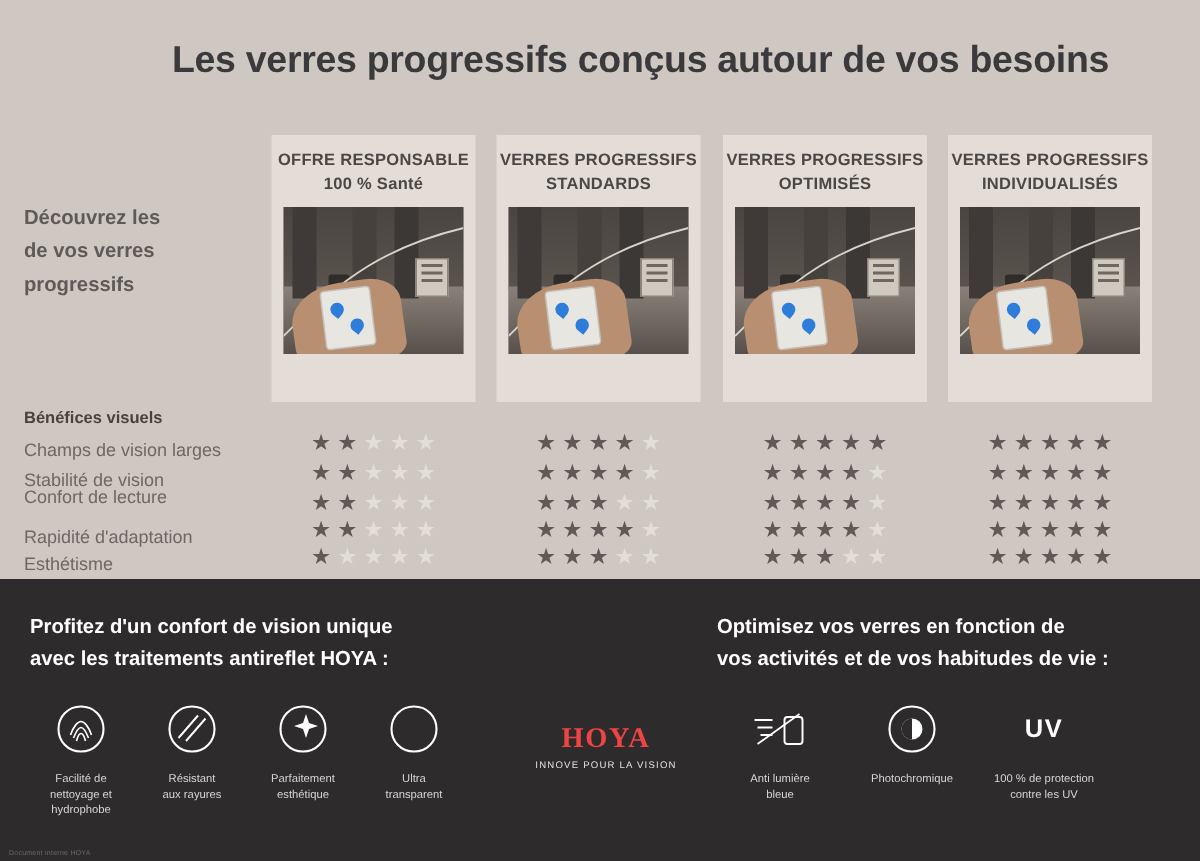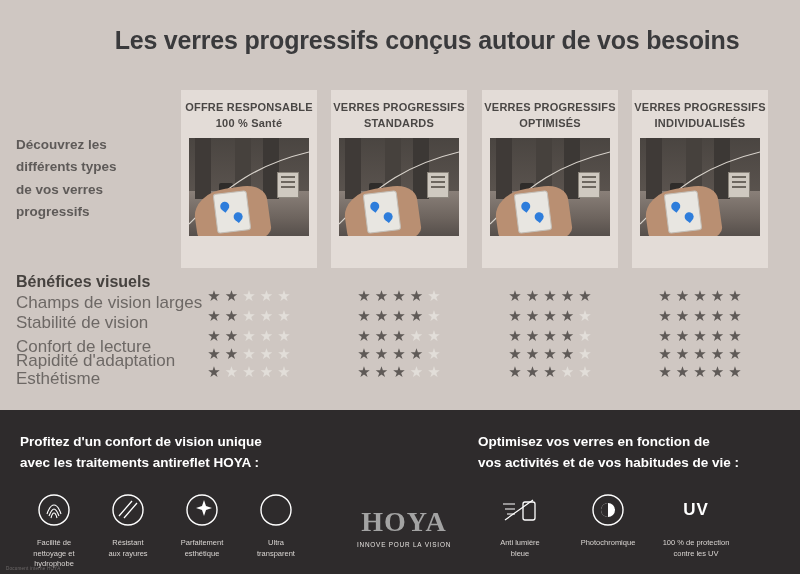--- a/index.html
+++ b/index.html
@@ -114,40 +114,40 @@
   }
   .s-phone .pin.a { left: 5px; top: 8px; }
   .s-phone .pin.b { left: 17px; top: 20px; }
   .s-line {
     position: absolute; left: 0; top: 0; width: 100%; height: 100%;
   }
 
   
   .benefits-title {
     position: absolute; left: 16px; top: 273px;
-    font-size: 16px; font-weight: bold; color: #46423f;
+    font-size: 11px; font-weight: bold; color: #46423f;
   }
   .benefit-label {
     position: absolute; left: 16px;
-    font-size: 17px; color: #6d6865;
+    font-size: 12px; color: #6d6865;
     white-space: nowrap;
   }
   .stars {
     position: absolute;
     width: 136px;
     display: flex;
     justify-content: center;
     gap: 4px;
   }
   .star { font-size: 15px; line-height: 15px; color: #5f5a57; }
   .star.off { color: #e2ded9; }
 
   
   .band {
-    position: absolute; left: 0; bottom: 0; width: 800px; height: 164px;
+    position: absolute; left: 0; bottom: 0; width: 800px; height: 188px;
     background: #2e2b2c;
     color: #ffffff;
   }
   .band-h {
     position: absolute;
     font-size: 13.5px; font-weight: bold; line-height: 1.55;
     color: #ffffff;
   }
   .band-h.left { left: 20px; top: 22px; width: 330px; }
   .band-h.right { left: 478px; top: 22px; width: 300px; }
@@ -163,41 +163,40 @@
   .icon-item .cap {
     margin-top: 6px;
     font-size: 7.5px; line-height: 1.4; color: #d9d5d2;
   }
 
   
   .logo {
     position: absolute; left: 348px; top: 96px; width: 112px; text-align: center;
   }
   .logo .word {
-    font-size: 28px; font-weight: bold; letter-spacing: 1px; color: #a3a3a3;
+    font-size: 19px; font-weight: bold; letter-spacing: 1px; color: #ef4444;
     font-family: "Liberation Serif", serif;
   }
   .logo .tag {
     font-size: 6.4px; letter-spacing: 0.8px; color: #e3e0dd; margin-top: 3px;
   }
   .legal {
     position: absolute; left: 6px; bottom: 3px;
     font-size: 4.6px; color: #6e6a6a; letter-spacing: 0.2px;
   }
 </style>
 </head>
 <body>
 
 <div class="page">
 
   <div class="title">Les verres progressifs conçus autour de vos besoins</div>
 
   <div class="intro">
     <div>Découvrez les</div>
-    <div>différents types</div>
     <div>de vos verres progressifs</div>
   </div>
 
   <div class="col c0">
     <div class="col-head">
       <div>OFFRE RESPONSABLE</div>
       <div>100 % Santé</div>
     </div>
     <div class="col-img">
       <div class="scene">
@@ -315,21 +314,21 @@
             <span class="pin b"></span>
           </div>
       </div>
     </div>
   </div>
 
   <div class="benefits-title">Bénéfices visuels</div>
 
   <div class="benefit-label" style="top:293px">Champs de vision larges</div>
   <div class="benefit-label" style="top:313px">Stabilité de vision</div>
-  <div class="benefit-label" style="top:337px">Confort de lecture</div>
+  <div class="benefit-label" style="top:324px">Confort de lecture</div>
   <div class="benefit-label" style="top:351px">Rapidité d'adaptation</div>
   <div class="benefit-label" style="top:369px">Esthétisme</div>
 
   <div id="stars-host">
       <div class="stars" style="left: 181px; top: 288px;">
         <span class="star">★</span>
         <span class="star">★</span>
         <span class="star off">★</span>
         <span class="star off">★</span>
         <span class="star off">★</span>

